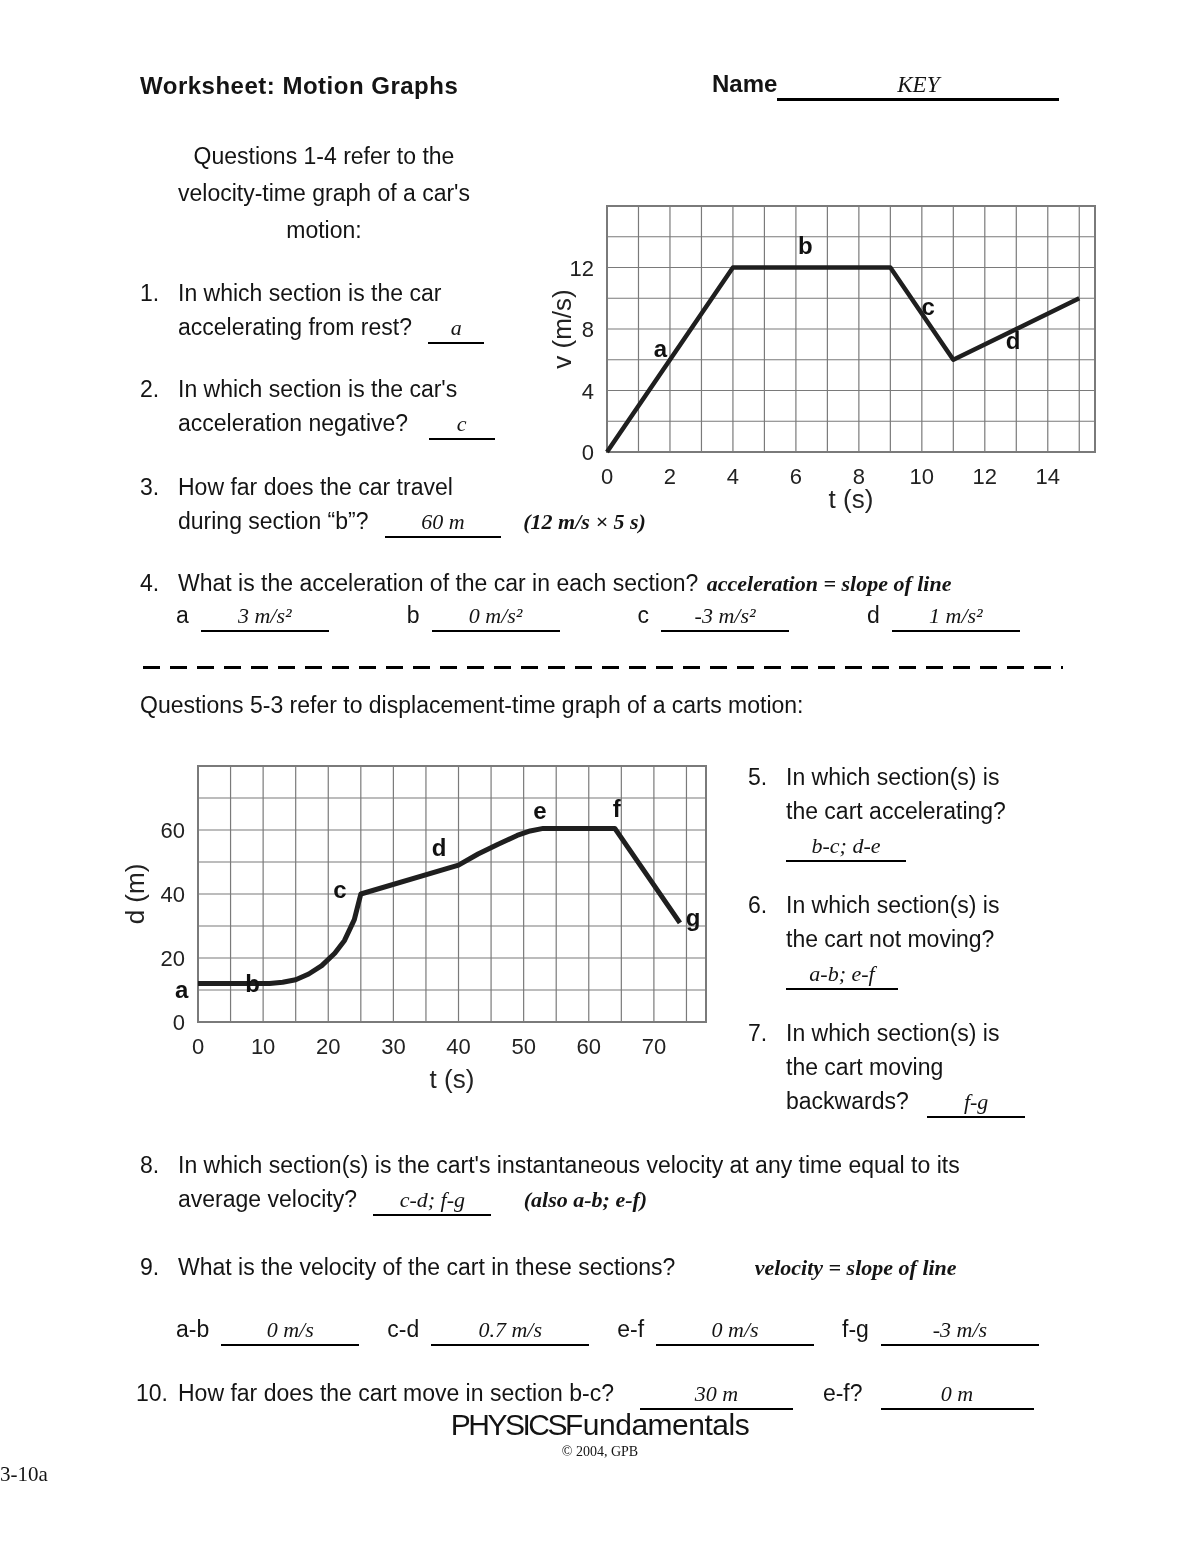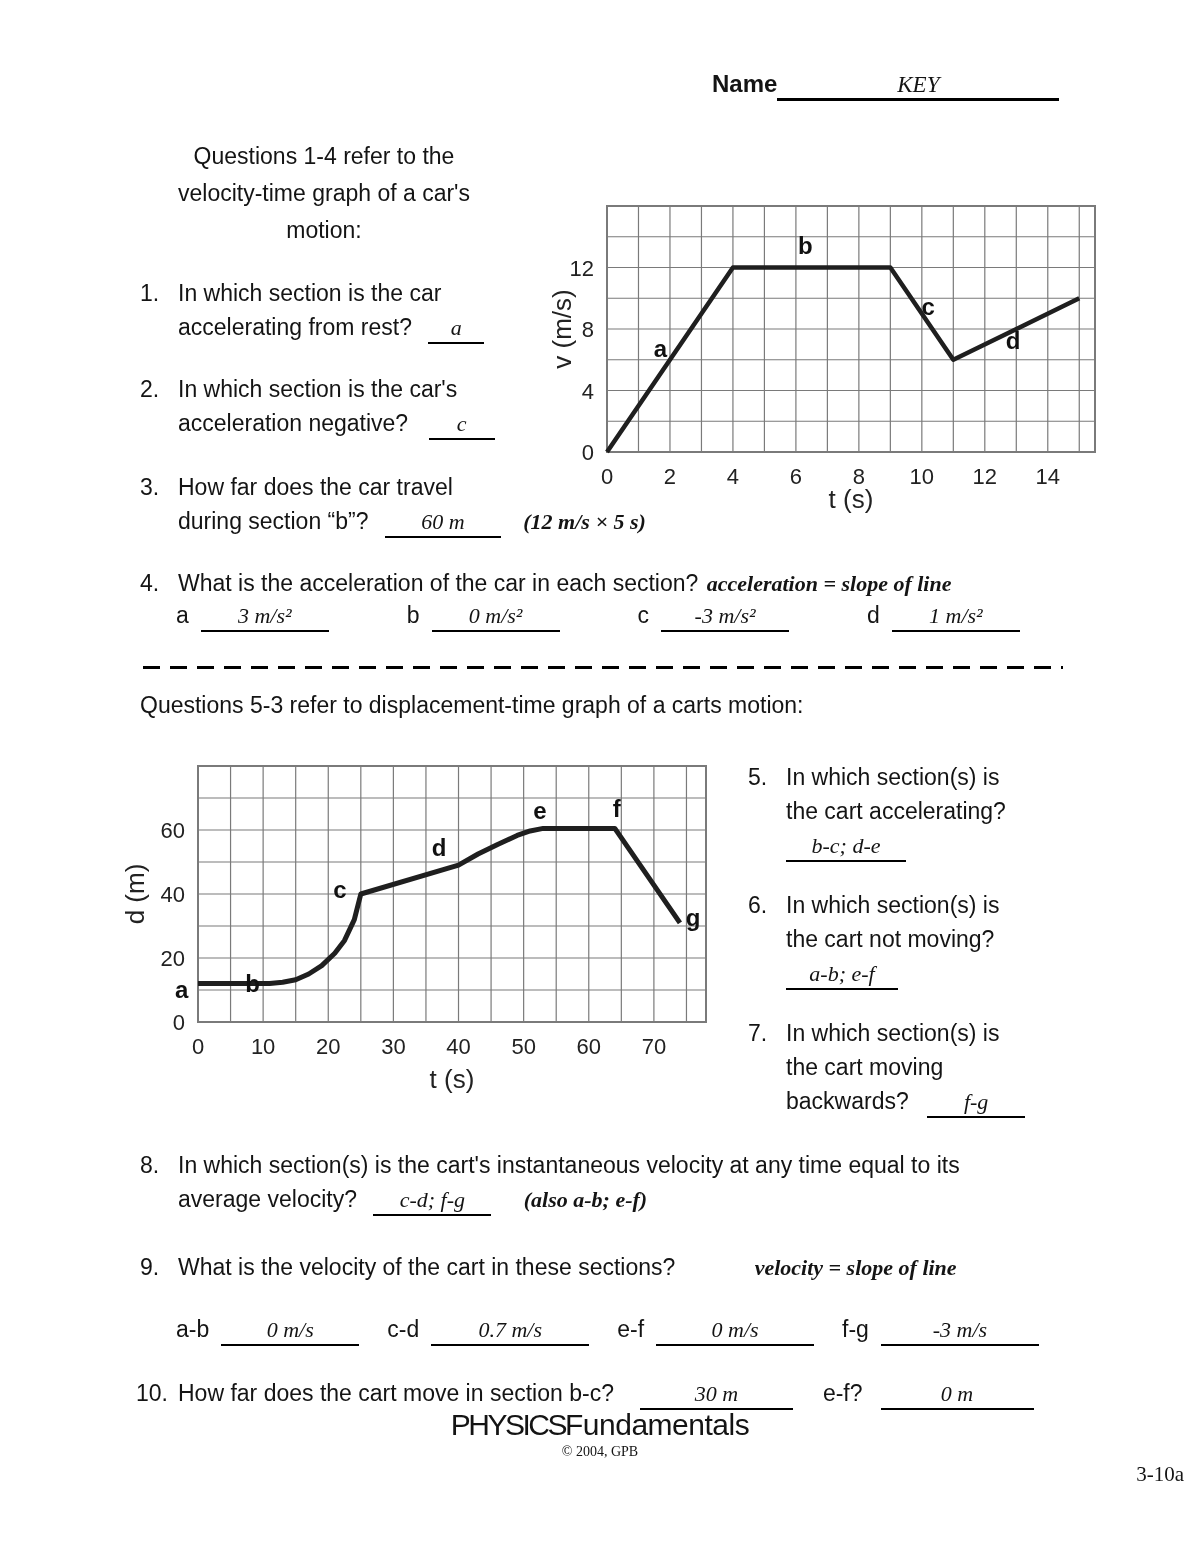--- a/index.html
+++ b/index.html
@@ -29,31 +29,32 @@
   .ansrow .lbl{margin-right:12px;}
   .ansrow2{display:flex;align-items:baseline;font-size:23px;column-gap:28px;}
   .ansrow2 .lbl{margin-right:12px;}
   .dashline{height:3px;background:repeating-linear-gradient(90deg,#000 0 17px,transparent 17px 27px);}
   .sec-heading{font-size:23px;}
   .q10row{display:flex;align-items:baseline;font-size:23px;}
   .footer-brand{left:0;right:0;text-align:center;font-size:30px;}
   .brand-physics{letter-spacing:-2.5px;}
   .brand-fund{letter-spacing:-0.5px;}
   .footer-copy{left:0;right:0;text-align:center;font-family:"Liberation Serif",serif;font-size:14px;}
-  .footer-code{left:0;right:16px;text-align:right;font-family:"Liberation Serif",serif;font-size:21px;}
+  .footer-code{left:0;right:16px;text-align:left;font-family:"Liberation Serif",serif;font-size:21px;}
   
   .tick{font-size:22px;fill:#222;font-family:"Liberation Sans",sans-serif;}
   .axis-title{font-size:26px;fill:#222;font-family:"Liberation Sans",sans-serif;}
   .seclabel{font-size:24px;font-weight:bold;fill:#111;font-family:"Liberation Sans",sans-serif;}
 </style>
 </head>
 <body>
 
 <div class="page">
 
+  <div class="abs title" style="left:140px;top:72px;">Worksheet: Motion Graphs</div>
   <div class="abs name-row" style="left:712px;top:70px;">
     <span>Name</span><span class="name-line"><span>KEY</span></span>
   </div>
 
   <div class="abs intro" style="left:148px;top:138px;">
     <div>Questions 1-4 refer to the</div>
     <div>velocity-time graph of a car's</div>
     <div>motion:</div>
   </div>
 

